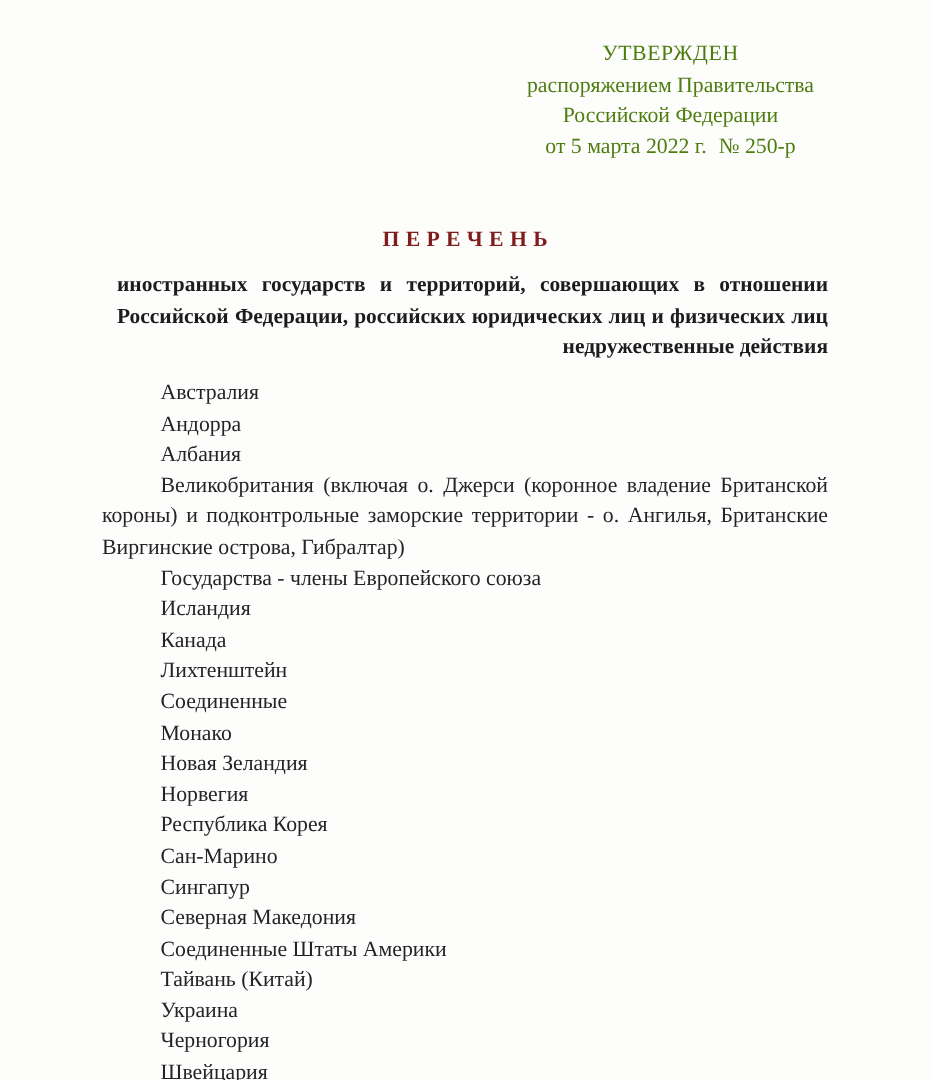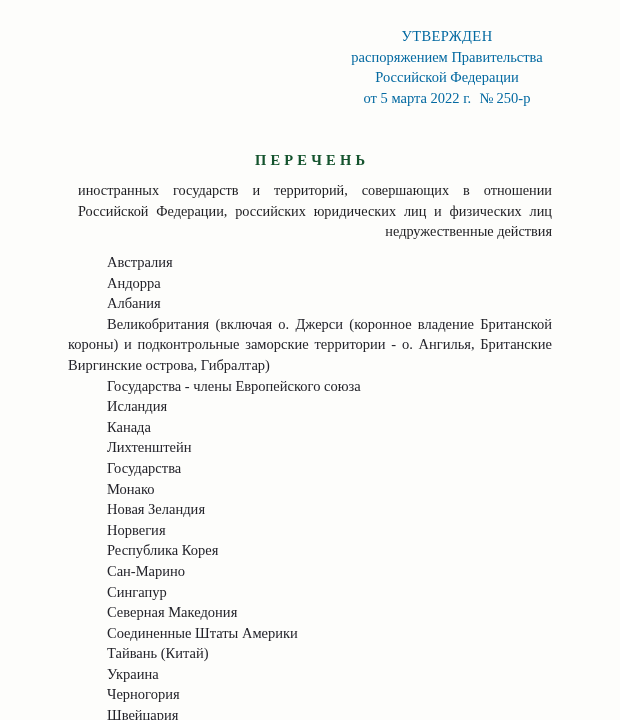--- a/index.html
+++ b/index.html
@@ -25,21 +25,21 @@
 
   
   .approval-block {
     position: absolute;
     left: 338px;
     top: 26px;
     width: 218px;
     text-align: center;
     font-size: 14.5px;
     line-height: 20.5px;
-    color: #0369a1;
+    color: #4d7c0f;
   }
   .approval-block .line-approved {
     letter-spacing: 0.4px;
   }
   .approval-block .line {
     white-space: nowrap;
   }
   .date-gap {
     display: inline-block;
     width: 8px;
@@ -49,30 +49,30 @@
   .doc-title {
     position: absolute;
     left: 0;
     top: 152px;
     width: 620px;
     text-align: center;
     font-size: 14.5px;
     font-weight: bold;
     letter-spacing: 4.2px;
     text-indent: 4.2px;
-    color: #14532d;
+    color: #7f1d1d;
   }
 
   .doc-subtitle {
     position: absolute;
     left: 78px;
     top: 180px;
     width: 474px;
     font-size: 14.3px;
-    font-weight: normal;
+    font-weight: bold;
     line-height: 20.6px;
     text-align: justify;
     text-align-last: right;
     color: #1c1c20;
   }
 
   
   .country-list {
     position: absolute;
     left: 68px;
@@ -118,21 +118,21 @@
   <ul class="country-list">
 
   <li class="single">Австралия</li>
       <li class="single">Андорра</li>
       <li class="single">Албания</li>
       <li>Великобритания (включая о. Джерси (коронное владение Британской короны) и подконтрольные заморские территории - о. Ангилья, Британские Виргинские острова, Гибралтар)</li>
       <li class="single">Государства - члены Европейского союза</li>
       <li class="single">Исландия</li>
       <li class="single">Канада</li>
       <li class="single">Лихтенштейн</li>
-      <li class="single">Государства</li>
+      <li class="single">Соединенные</li>
       <li class="single">Монако</li>
       <li class="single">Новая Зеландия</li>
       <li class="single">Норвегия</li>
       <li class="single">Республика Корея</li>
       <li class="single">Сан-Марино</li>
       <li class="single">Сингапур</li>
       <li class="single">Северная Македония</li>
       <li class="single">Соединенные Штаты Америки</li>
       <li class="single">Тайвань (Китай)</li>
       <li class="single">Украина</li>

